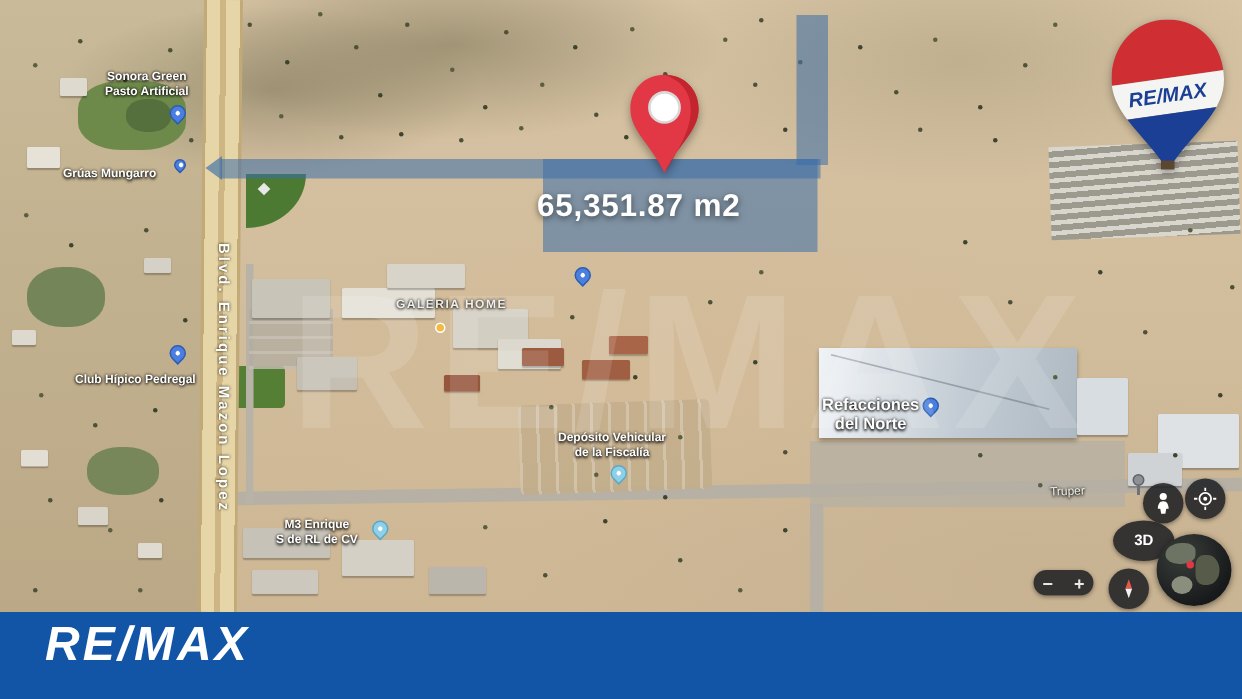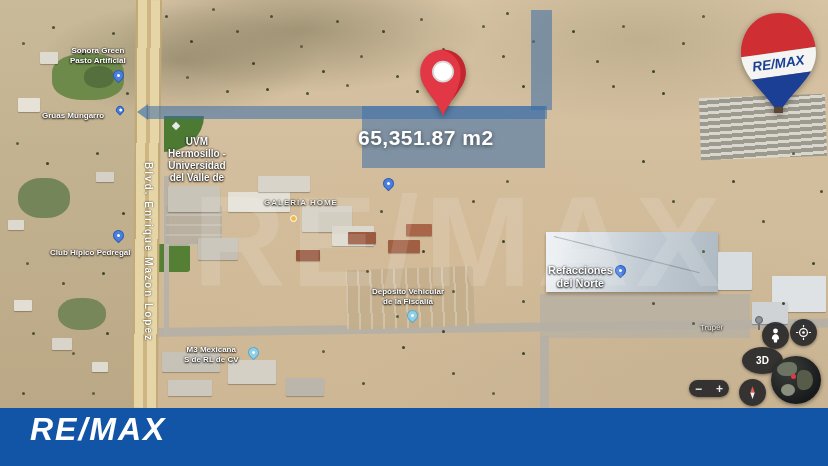--- a/index.html
+++ b/index.html
@@ -147,34 +147,28 @@
       <circle cx="30" cy="27" r="11.5" fill="#ffffff"></circle>
       <circle cx="30" cy="27" r="11.5" fill="none" stroke="#d8d8d8" stroke-width="2"></circle>
     </svg>
     <div class="area-label">65,351.87 m2</div>
 
     <div class="lbl small" style="left:70px;top:46px;">
       <div>Sonora Green</div>
       <div>Pasto Artificial</div>
     </div>
     <div class="lbl small" style="left:42px;top:111px;">Grúas Mungarro</div>
-    <div class="lbl" style="left:168px;top:136px;font-size:10px;">
-      <div>UVM</div>
-      <div>Hermosillo -</div>
-      <div>Universidad</div>
-      <div>del Valle de</div>
-    </div>
     <div class="lbl small" style="left:18px;top:248px;padding-left:32px;">Club Hípico Pedregal</div>
     <div class="lbl small" style="left:264px;top:198px;letter-spacing:1px;color:#eeeeea;text-align:right;">GALERIA HOME</div>
     <div class="lbl small" style="left:372px;top:287px;">
       <div>Depósito Vehicular</div>
       <div>de la Fiscalía</div>
     </div>
     <div class="lbl small" style="left:184px;top:345px;">
-      <div>M3 Mexicana</div>
+      <div>M3 Enrique</div>
       <div>S de RL de CV</div>
     </div>
     <div class="lbl" style="left:548px;top:264px;">
       <div>Refacciones</div>
       <div>del Norte</div>
     </div>
     <div class="lbl small" style="left:700px;top:323px;transform:rotate(-2deg);color:#f0efe8;font-weight:400;">Truper</div>
 
     <span class="pin" style="left:113px;top:70px;"></span>
     <span class="pin sm" style="left:116px;top:106px;"></span>

